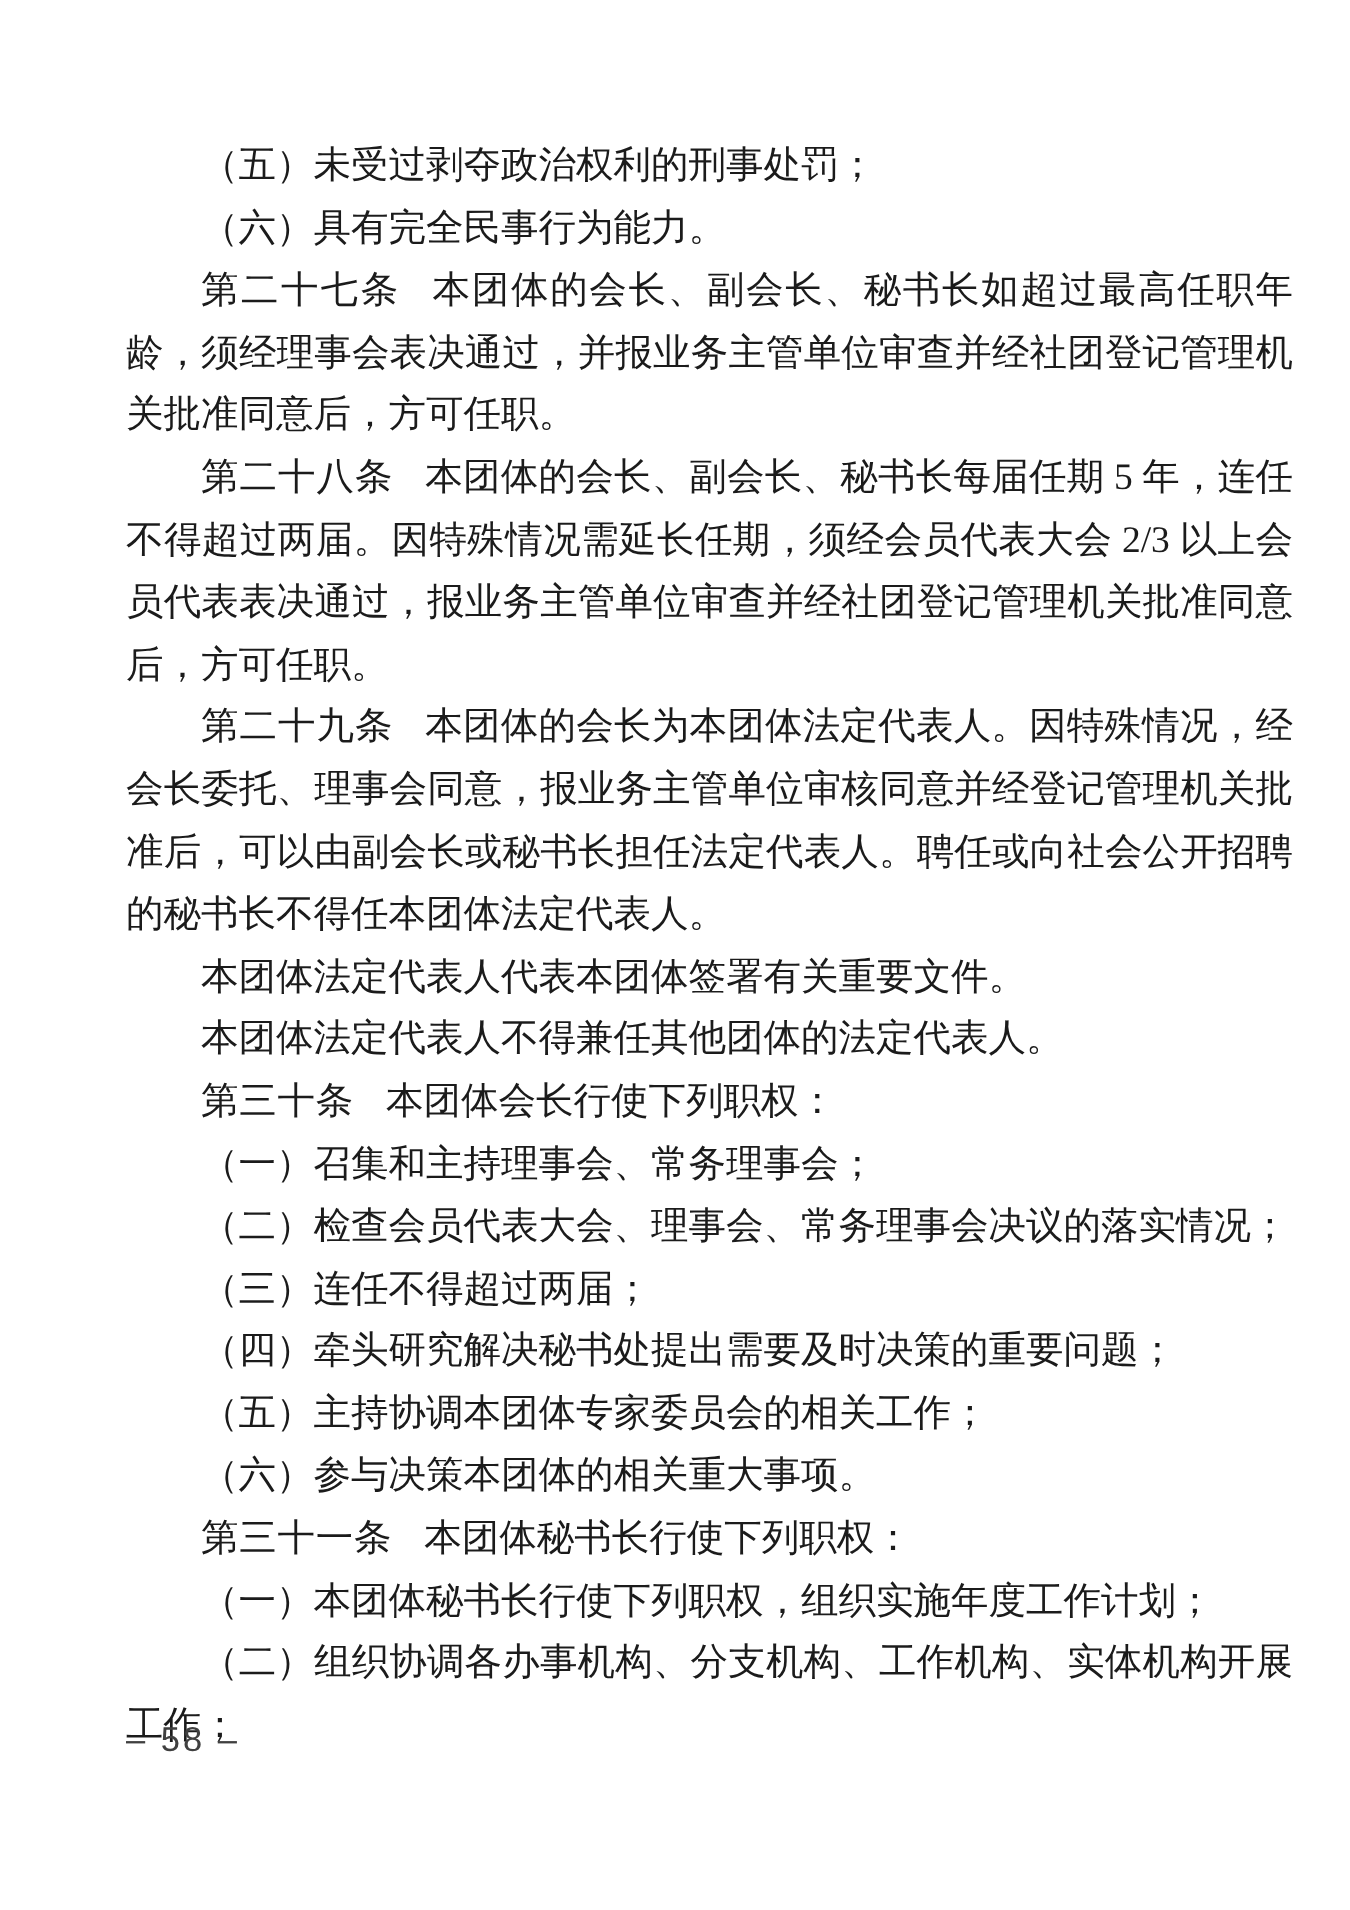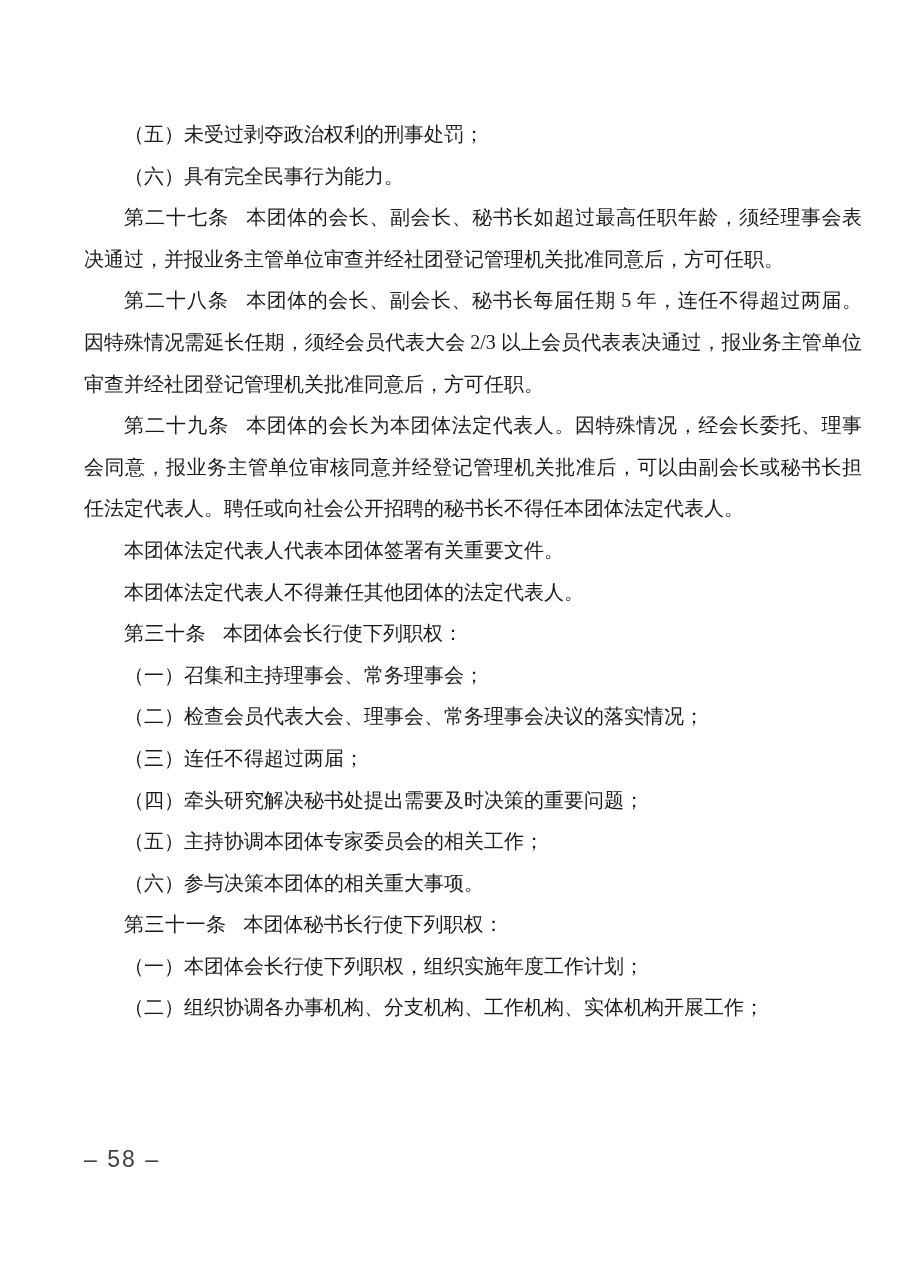--- a/index.html
+++ b/index.html
@@ -12,23 +12,23 @@
     width: 900px;
     height: 1273px;
     background: #ffffff;
     color: #1b1b1b;
     font-family: "Liberation Serif", serif;
     overflow: hidden;
   }
   .doc-body {
     position: absolute;
     left: 84px;
-    top: 114px;
+    top: 90px;
     width: 778px;
-    font-size: 20px;
+    font-size: 25px;
     line-height: 41.6px;
     text-align: justify;
     text-justify: inter-ideograph;
   }
   .para {
     margin: 0;
     padding: 0;
     text-indent: 2em;
     word-break: break-all;
   }
@@ -76,18 +76,18 @@
   <p class="para"><span class="para-text">（三）连任不得超过两届；</span></p>
 
   <p class="para"><span class="para-text">（四）牵头研究解决秘书处提出需要及时决策的重要问题；</span></p>
 
   <p class="para"><span class="para-text">（五）主持协调本团体专家委员会的相关工作；</span></p>
 
   <p class="para"><span class="para-text">（六）参与决策本团体的相关重大事项。</span></p>
 
   <p class="para"><span class="term">第三十一条</span><span class="para-text">本团体秘书长行使下列职权：</span></p>
 
-  <p class="para"><span class="para-text">（一）本团体会长行使下列职权，组织实施年度工作计划；</span></p>
+  <p class="para"><span class="para-text">（一）本团体秘书长行使下列职权，组织实施年度工作计划；</span></p>
 
   <p class="para"><span class="para-text">（二）组织协调各办事机构、分支机构、工作机构、实体机构开展工作；</span></p>
 </div>
   <div class="page-number">– 58 –</div>
 </div>
 
 </body></html>

